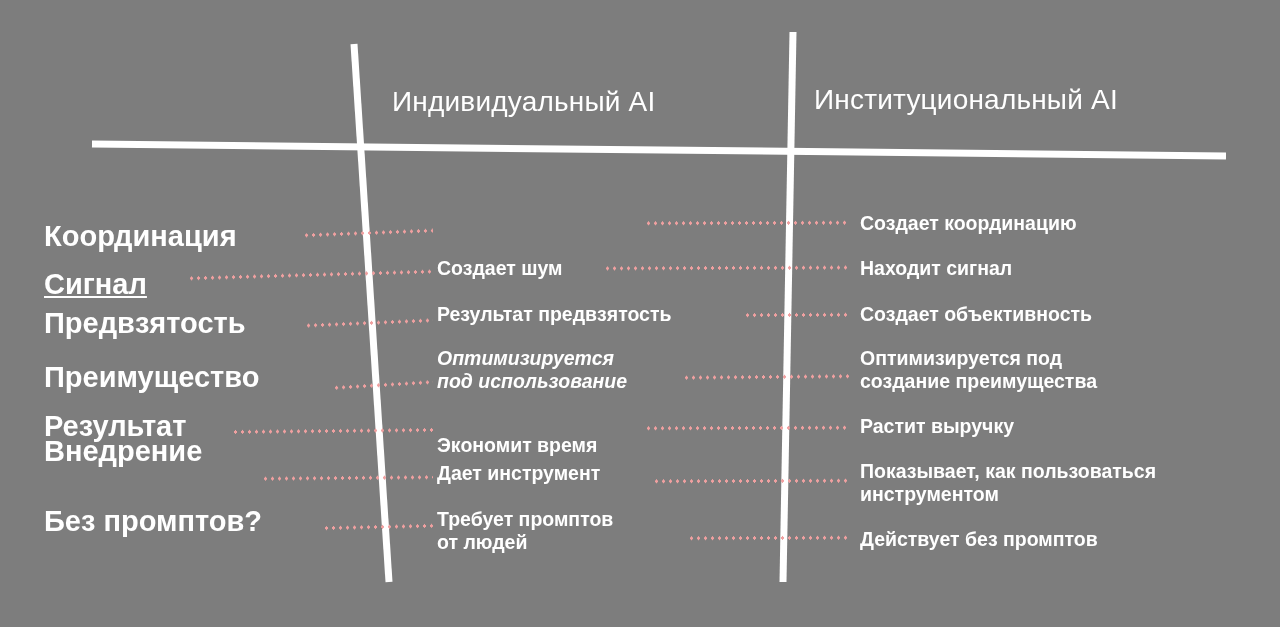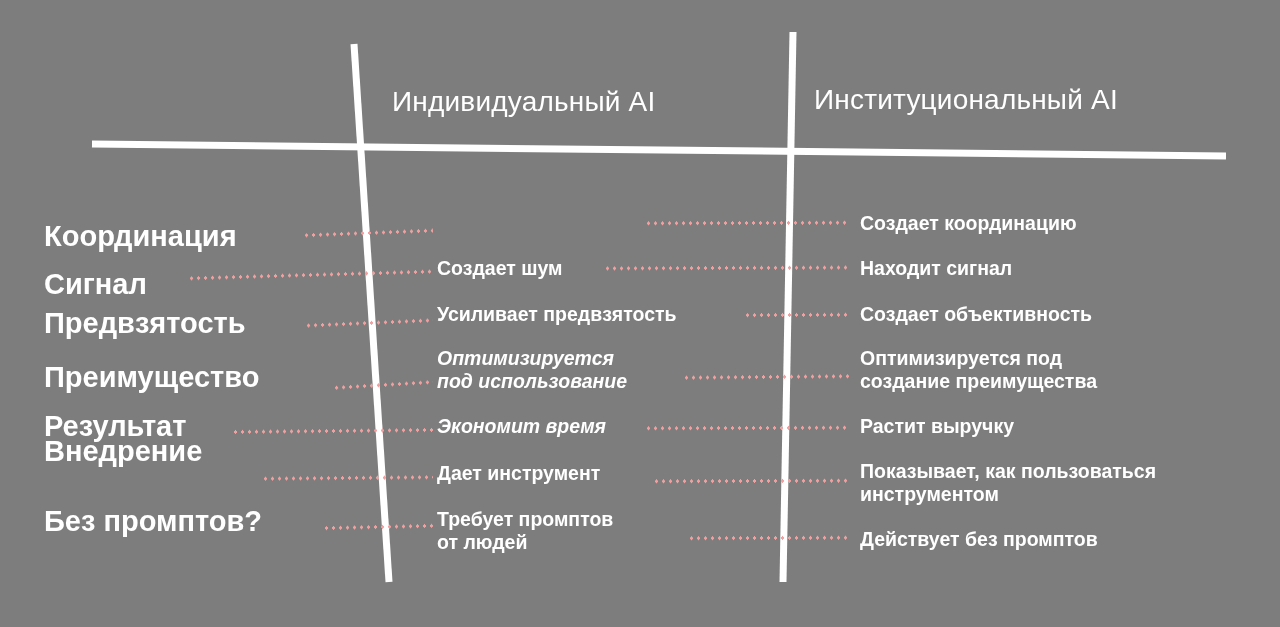--- a/index.html
+++ b/index.html
@@ -109,32 +109,32 @@
   <div class="dots" style="left:232px; top:429px; width:201px; transform:rotate(-0.6deg);"></div>
   <div class="dots" style="left:645px; top:426px; width:205px; transform:rotate(-0.2deg);"></div>
 
   <div class="dots" style="left:262px; top:476px; width:171px; transform:rotate(-0.5deg);"></div>
   <div class="dots" style="left:653px; top:479px; width:197px; transform:rotate(-0.2deg);"></div>
 
   <div class="dots" style="left:323px; top:525px; width:110px; transform:rotate(-1.2deg);"></div>
   <div class="dots" style="left:688px; top:536px; width:162px; transform:rotate(-0.2deg);"></div>
 
   <div class="row-label" style="top:222px;">Координация</div>
-  <div class="row-label" style="top:270px;">Сигнал</div>
+  <div class="row-label" style="top:270px;text-decoration:underline;">Сигнал</div>
   <div class="row-label" style="top:309px;">Предвзятость</div>
   <div class="row-label" style="top:363px;">Преимущество</div>
   <div class="row-label" style="top:412px;">Результат</div>
   <div class="row-label" style="top:437px;text-align:right;">Внедрение</div>
   <div class="row-label" style="top:507px;">Без промптов?</div>
 
   <div class="cell mid" style="top:257px;">Создает шум</div>
-  <div class="cell mid" style="top:303px;">Усиливает предвзятость</div>
+  <div class="cell mid" style="top:303px;">Результат предвзятость</div>
   <div class="cell mid" style="top:347px;font-style:italic;">Оптимизируется
 под использование</div>
-  <div class="cell mid" style="top:415px;font-style:italic;">Экономит время</div>
+  <div class="cell mid" style="top:434px;">Экономит время</div>
   <div class="cell mid" style="top:462px;">Дает инструмент</div>
   <div class="cell mid" style="top:508px;">Требует промптов
 от людей</div>
 
   <div class="cell right" style="top:212px;">Создает координацию</div>
   <div class="cell right" style="top:257px;">Находит сигнал</div>
   <div class="cell right" style="top:303px;">Создает объективность</div>
   <div class="cell right" style="top:347px;">Оптимизируется под
 создание преимущества</div>
   <div class="cell right" style="top:415px;">Растит выручку</div>

